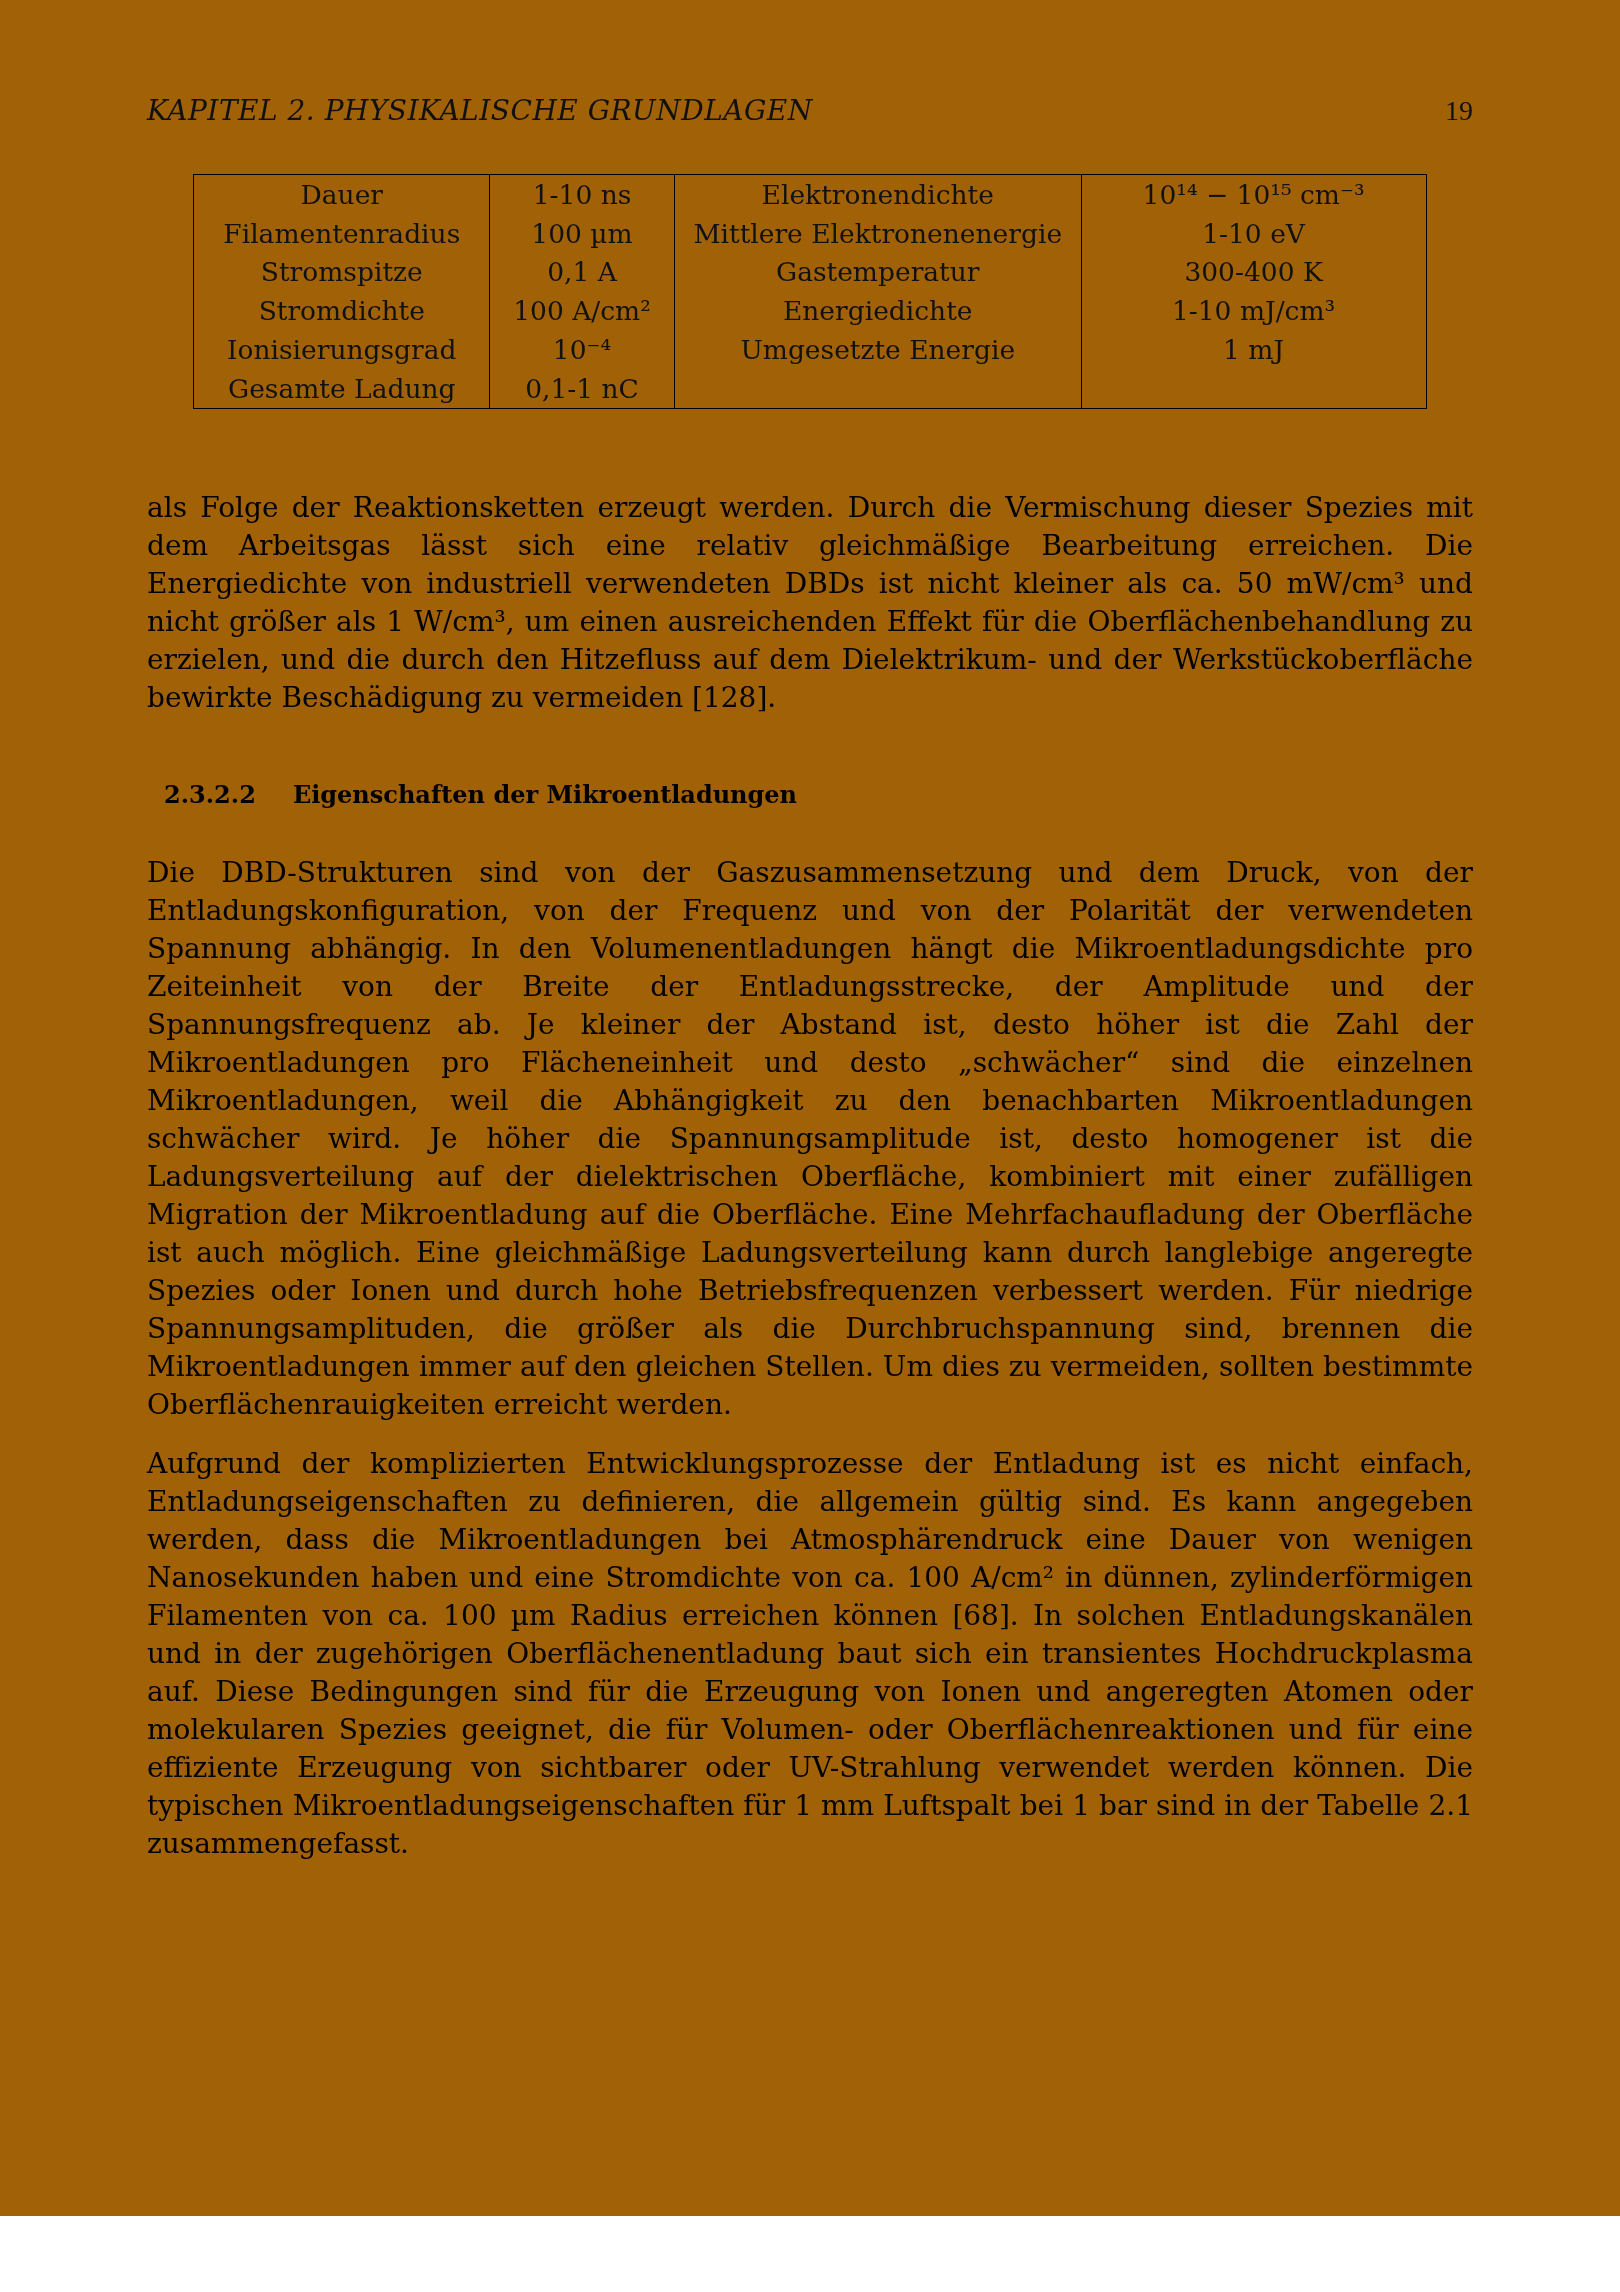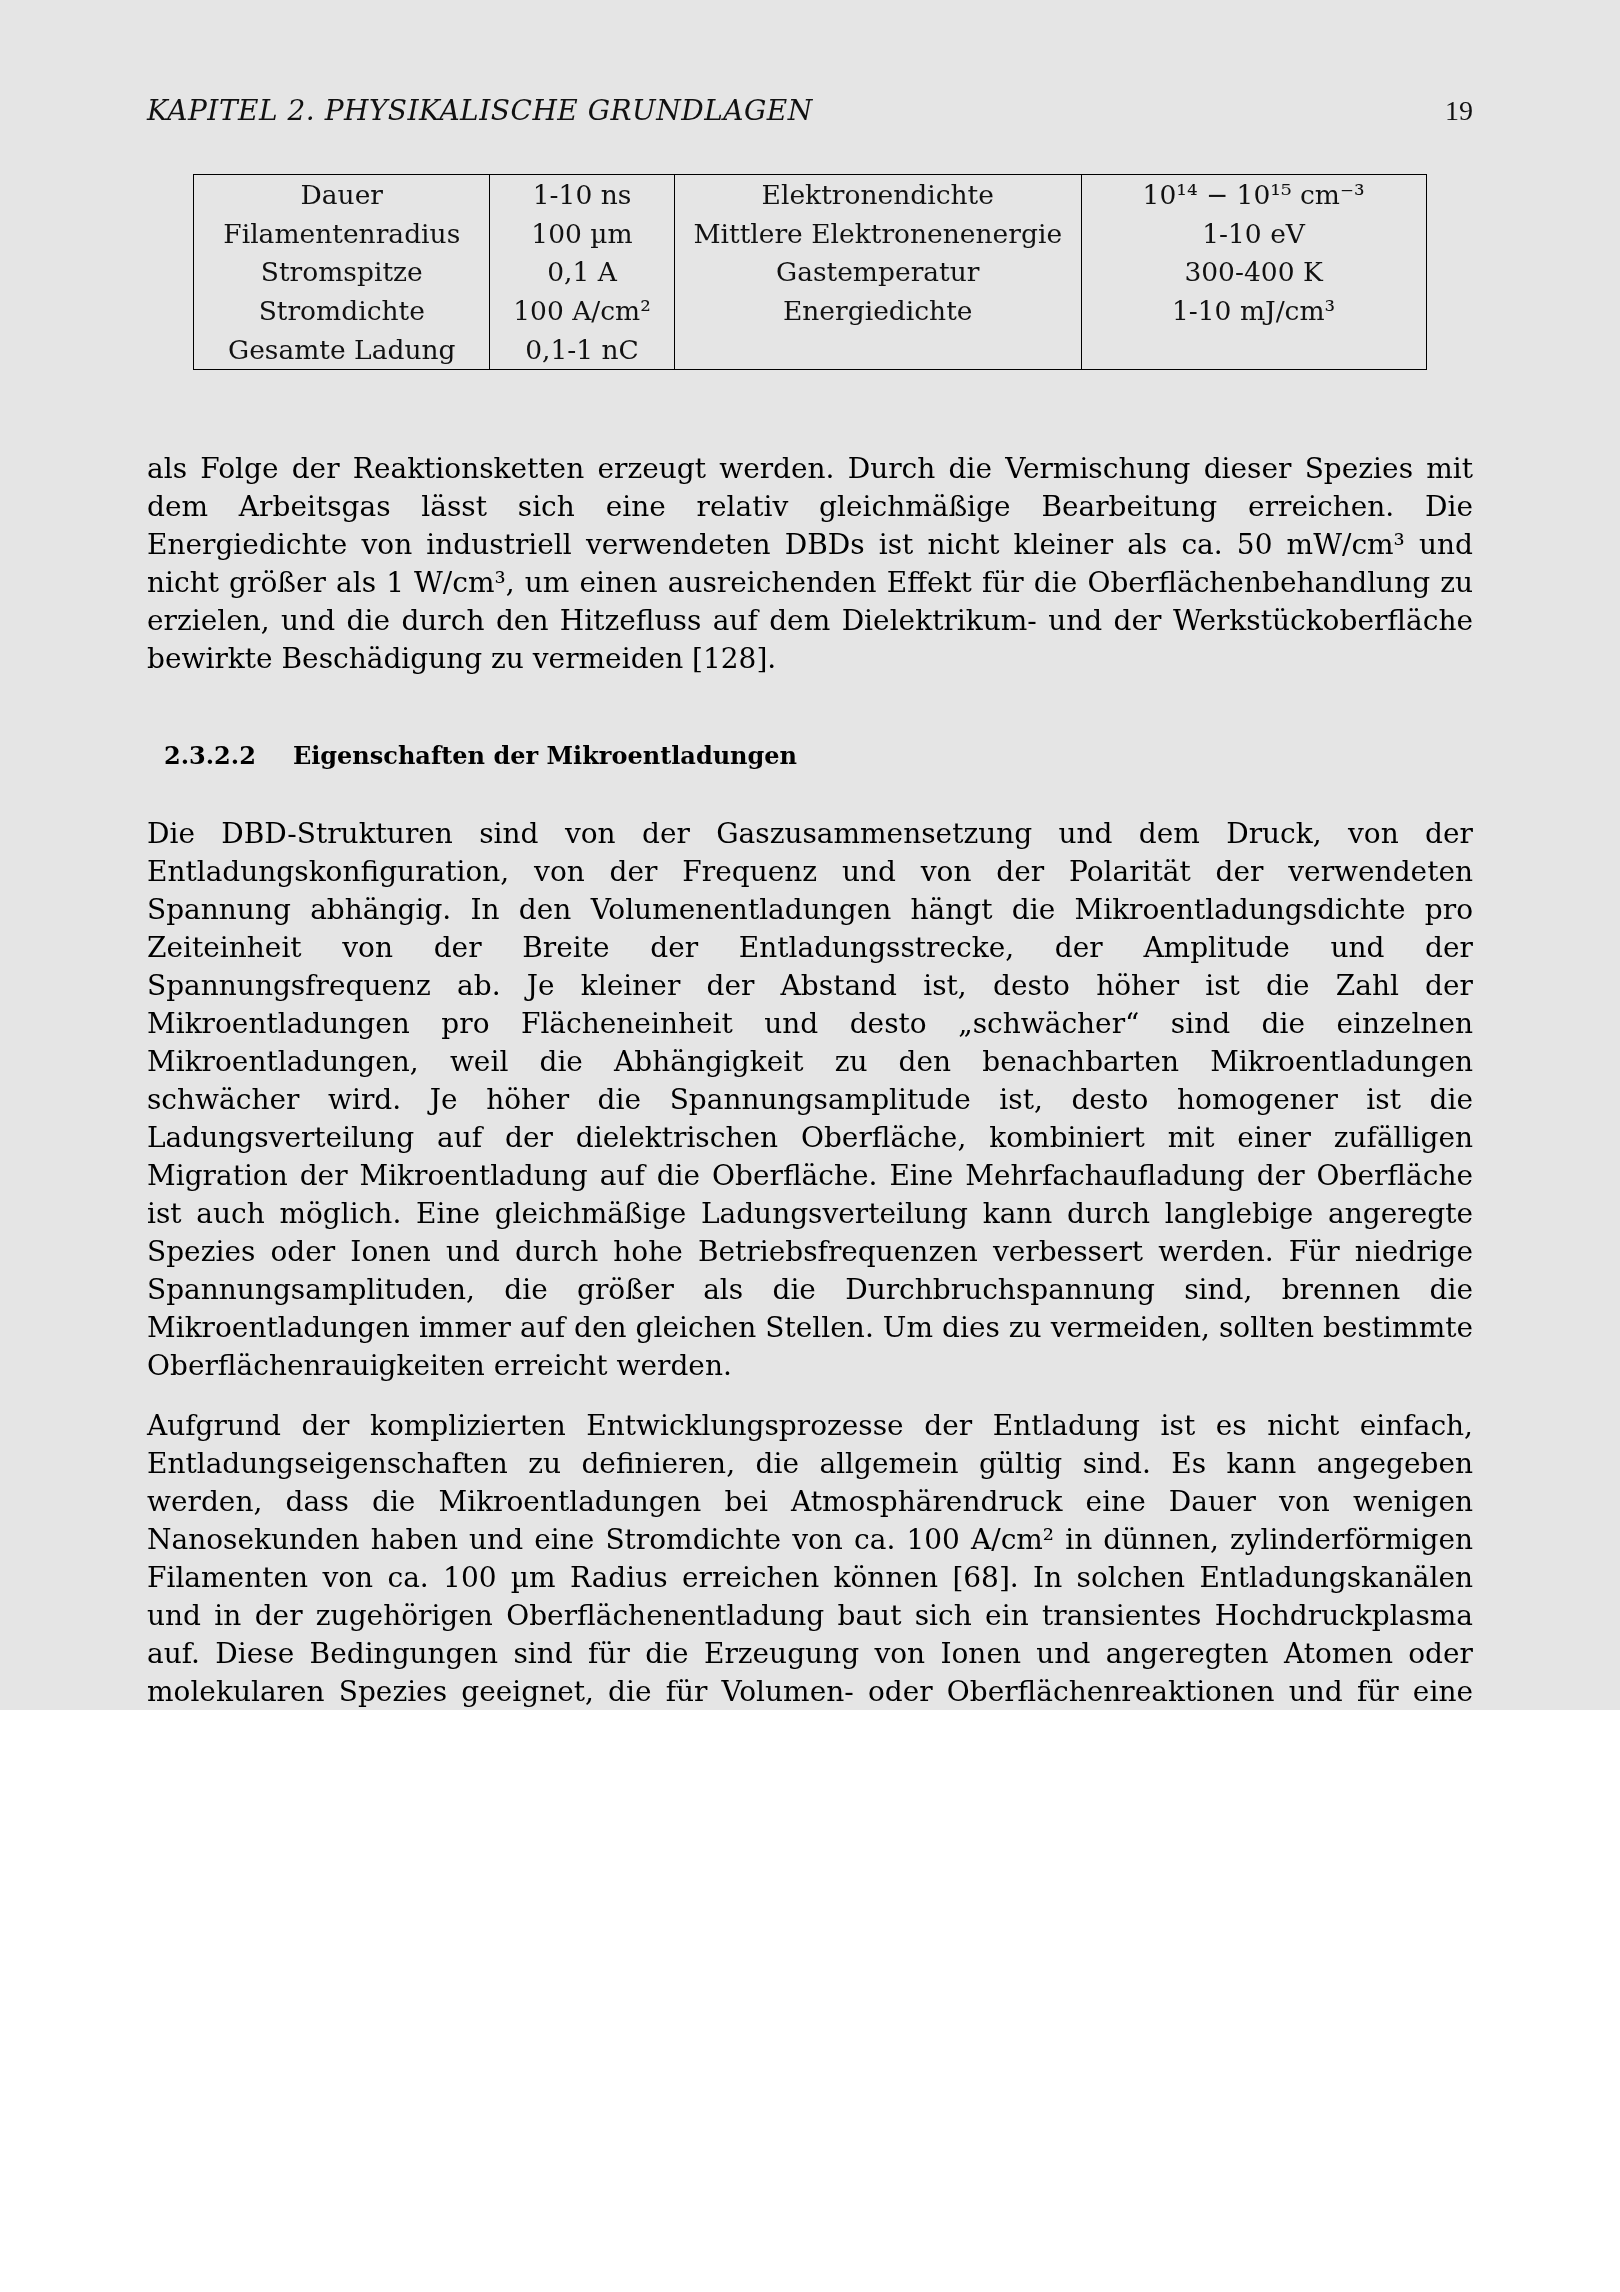--- a/index.html
+++ b/index.html
@@ -1,20 +1,20 @@
 <!DOCTYPE html>
 <html lang="de"><head>
 <meta charset="utf-8">
 <style>
   * { margin: 0; padding: 0; box-sizing: border-box; }
   html, body { background: #ffffff; }
   .page {
     width: 1620px;
-    height: 1710px;
-    background: #e5e5e5;
+    height: 2216px;
+    background: #a16207;
     color: #111111;
     font-family: "DejaVu Serif", "Liberation Serif", serif;
     padding: 94px 147px 15px 147px;
     overflow: hidden;
   }
   .header {
     display: flex;
     justify-content: space-between;
     align-items: baseline;
     font-size: 28px;
@@ -100,20 +100,26 @@
         <td>Gastemperatur</td>
         <td>300-400 K</td>
       </tr>
       <tr>
         <td>Stromdichte</td>
         <td>100 A/cm²</td>
         <td>Energiedichte</td>
         <td>1-10 mJ/cm³</td>
       </tr>
       <tr>
+        <td>Ionisierungsgrad</td>
+        <td>10⁻⁴</td>
+        <td>Umgesetzte Energie</td>
+        <td>1 mJ</td>
+      </tr>
+      <tr>
         <td>Gesamte Ladung</td>
         <td>0,1-1 nC</td>
         <td></td>
         <td></td>
       </tr>
     </tbody>
   </table>
 
 
   <p class="body p1">als Folge der Reaktionsketten erzeugt werden. Durch die Vermischung dieser Spezies mit dem Arbeitsgas lässt sich eine relativ gleichmäßige Bearbeitung erreichen. Die Energiedichte von industriell verwendeten DBDs ist nicht kleiner als ca. 50 mW/cm³ und nicht größer als 1 W/cm³, um einen ausreichenden Effekt für die Oberflächenbehandlung zu erzielen, und die durch den Hitzefluss auf dem Dielektrikum- und der Werkstückoberfläche bewirkte Beschädigung zu vermeiden [128].</p>

